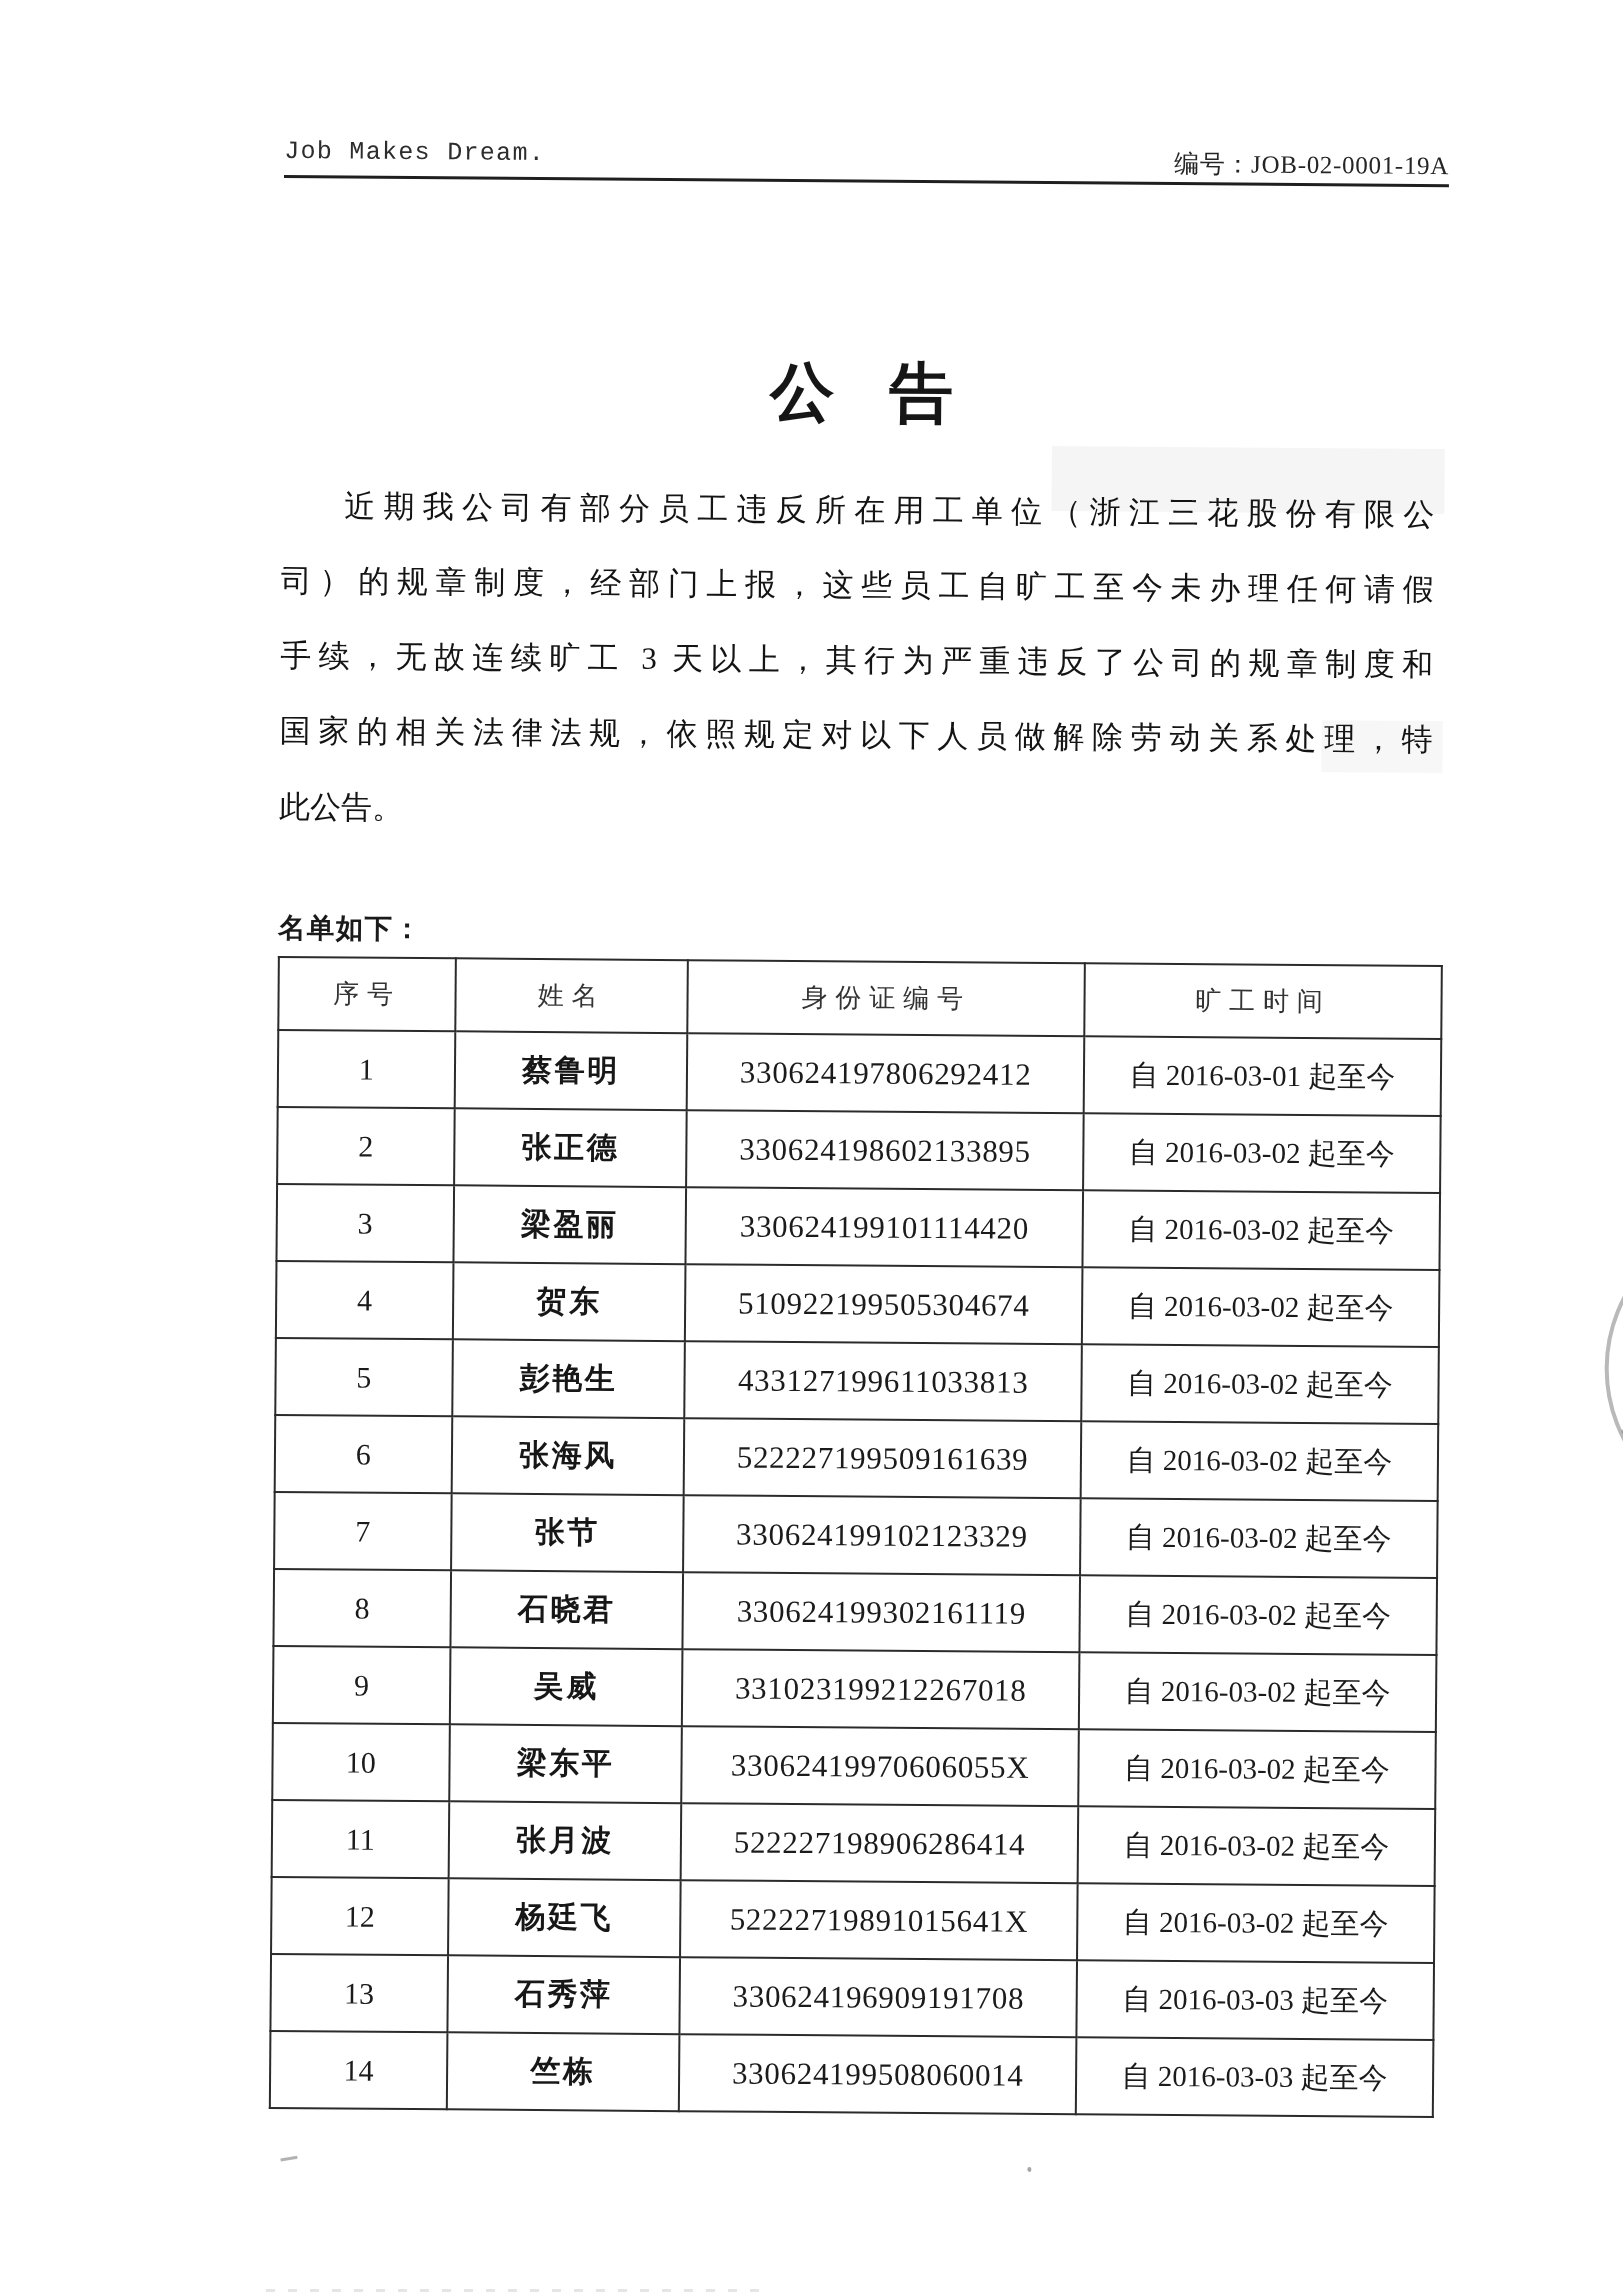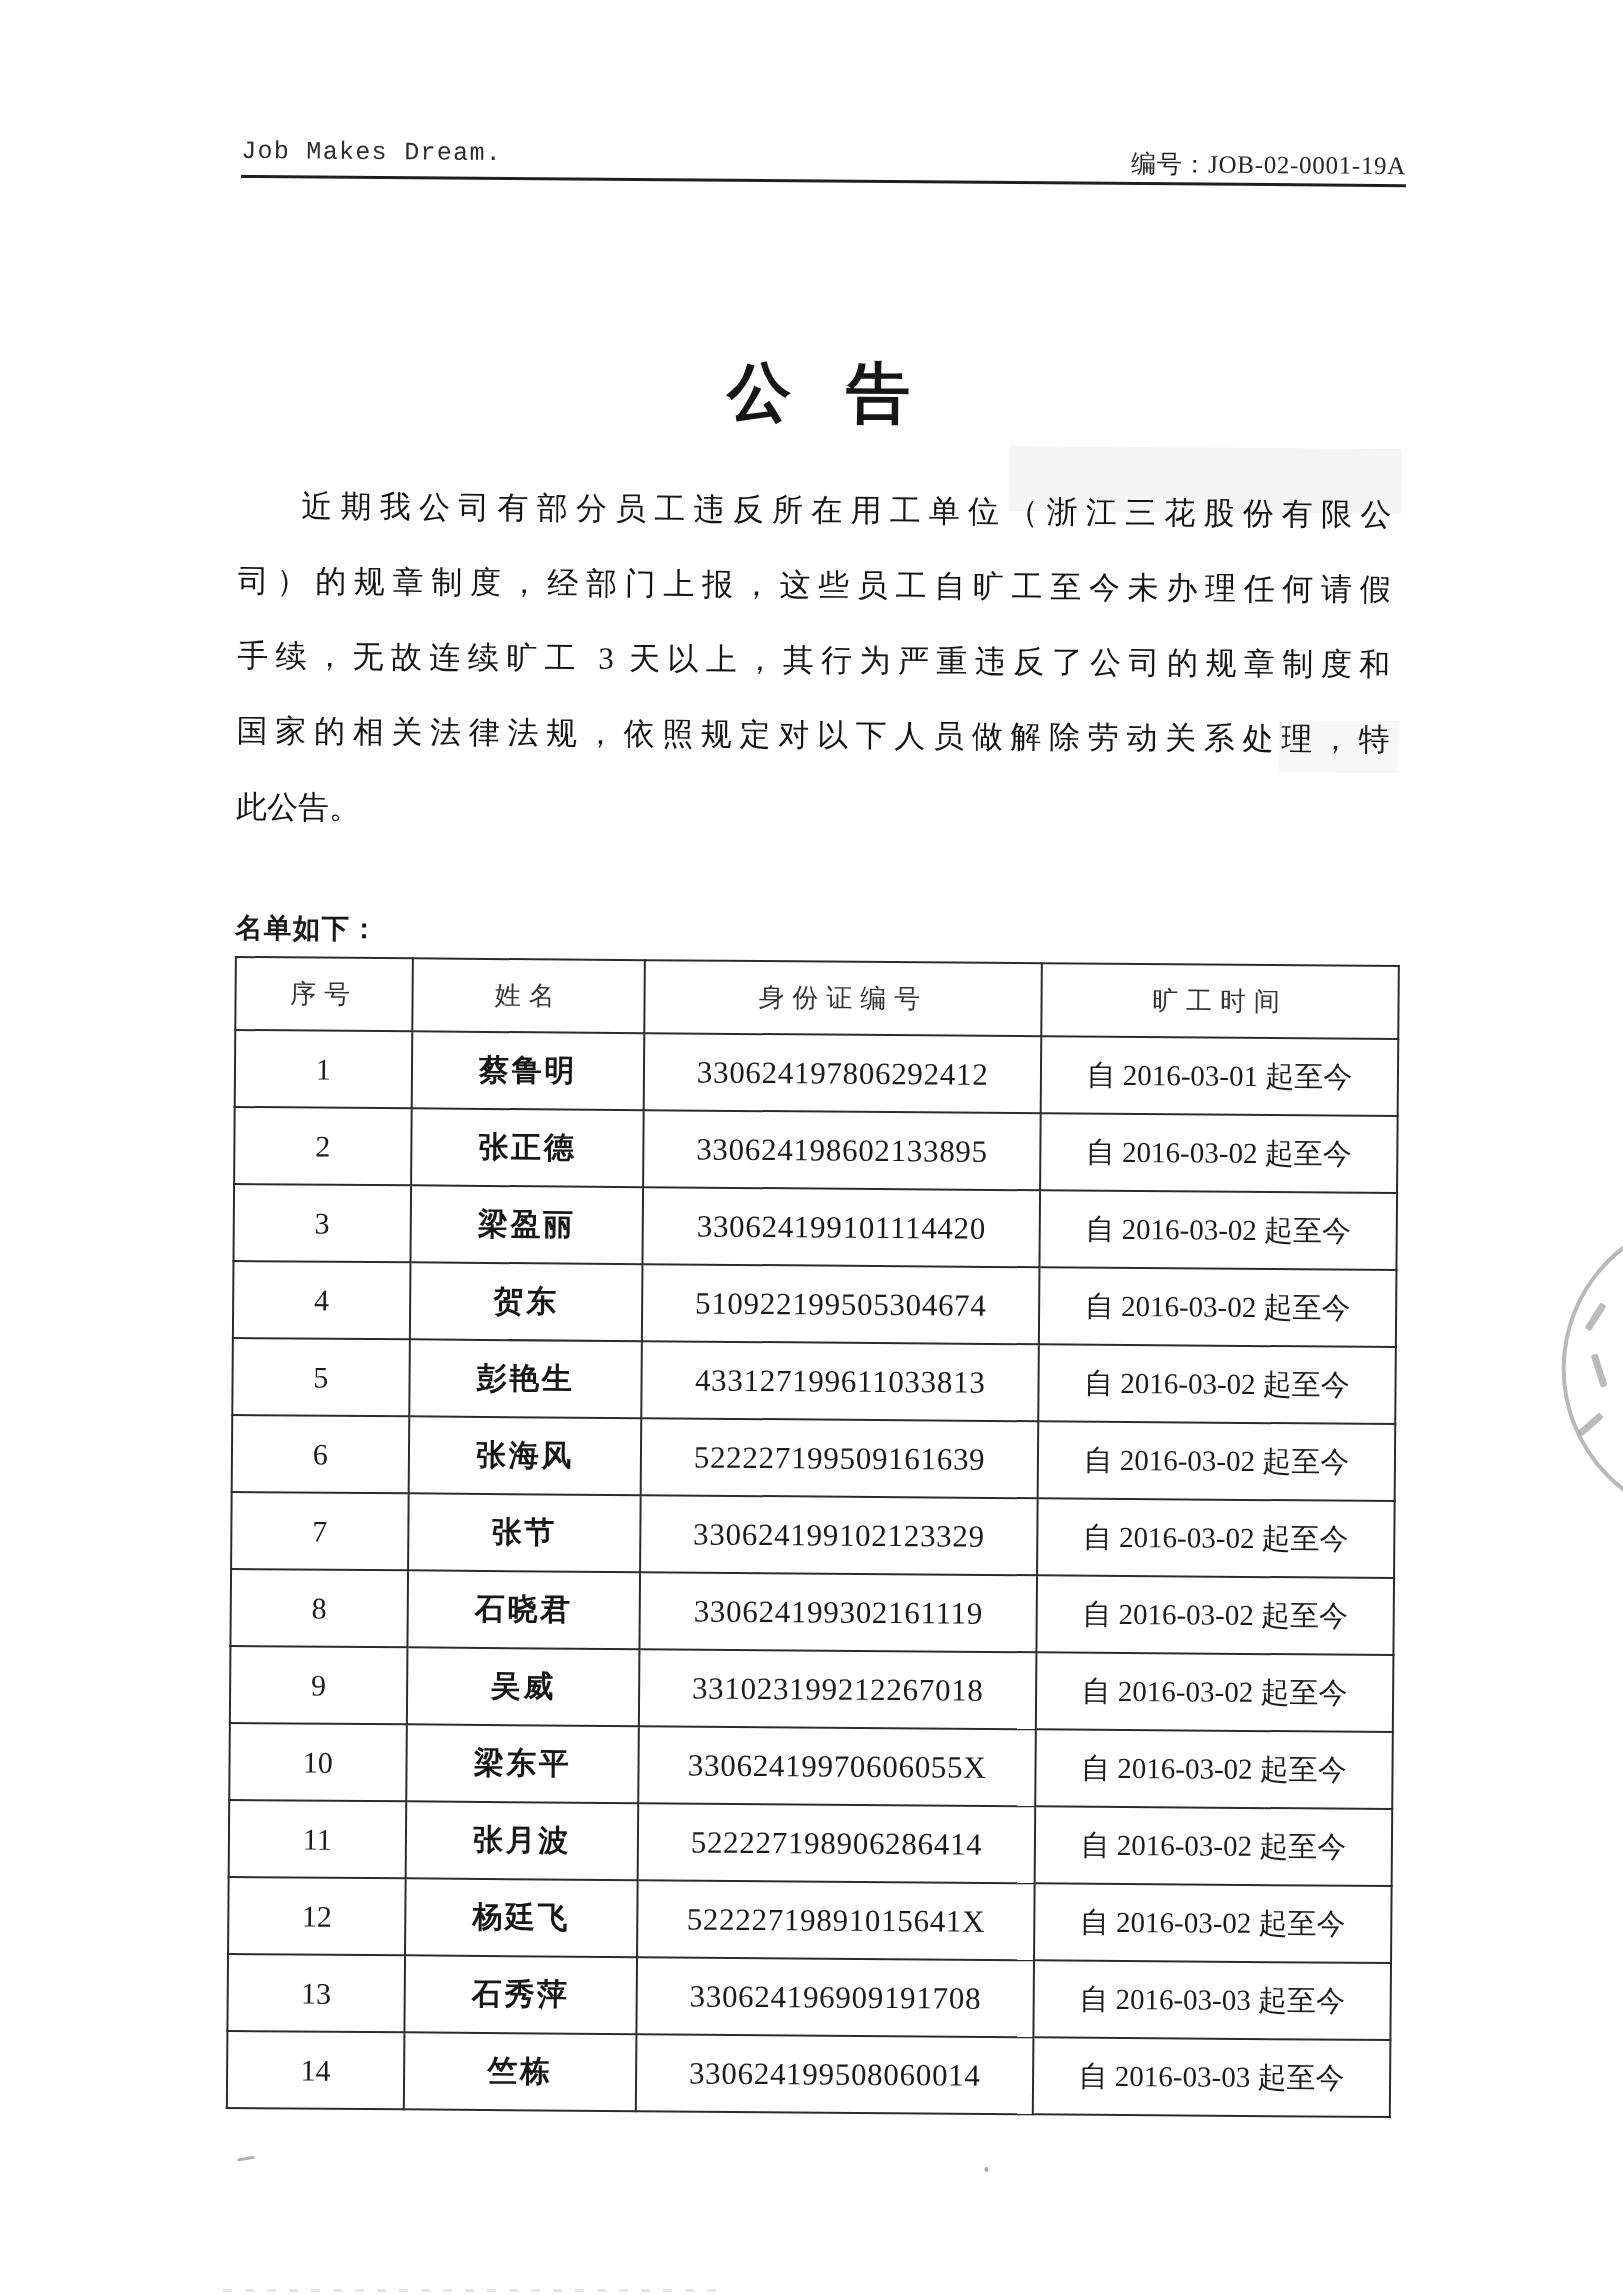--- a/index.html
+++ b/index.html
@@ -8,20 +8,21 @@
     background: #ffffff;
     font-family: "Liberation Serif", "DejaVu Serif", serif;
     color: #1c1c1c;
     position: relative;
     overflow: hidden;
   }
   .page {
     position: absolute; inset: 0;
     background: #ffffff;
     overflow: hidden;
+    margin-left: 43px;
   }
   
   .content {
     position: absolute; inset: 0;
     transform: rotate(0.45deg);
     transform-origin: 242px 177px;
   }
   .brand {
     position: absolute; left: 241px; top: 137px;
     font-family: "Liberation Mono", "DejaVu Sans Mono", monospace;

